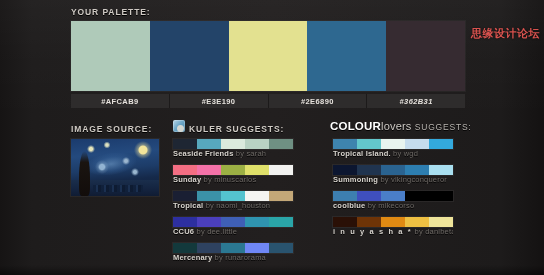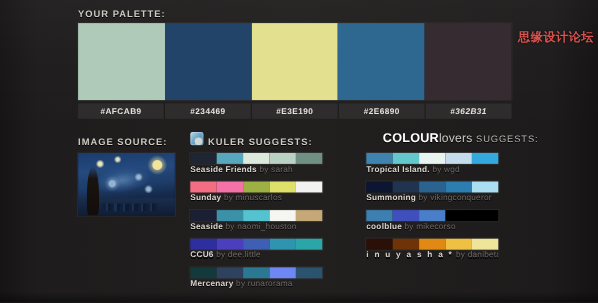--- a/index.html
+++ b/index.html
@@ -90,21 +90,21 @@
     box-shadow: inset 0 0 0 1px rgba(255,255,255,0.25);
     overflow: hidden;
   }
   #kuler-icon .blob {
     position: absolute; right: 1px; bottom: 0px;
     width: 7px; height: 7px; border-radius: 50%;
     background: #e8e2d6;
     opacity: .85;
   }
   #colourlovers-label {
-    position: absolute; left: 348px; top: 120px;
+    position: absolute; left: 330px; top: 120px;
     color: #d8d4cf;
     font-size: 11px;
     letter-spacing: 0.2px;
     white-space: nowrap;
     text-shadow: 0 1px 0 #000;
   }
   #colourlovers-label .strong { font-weight: bold; color: #ffffff; font-size: 11.5px; }
   #colourlovers-label .light  { font-weight: normal; color: #cdc9c4; }
   #colourlovers-label .sug    { font-size: 8.5px; letter-spacing: .8px; color: #b7b3ae; }
 
@@ -220,21 +220,20 @@
   <div class="lbl" id="your-palette-label">YOUR PALETTE:</div>
   <div id="palette-strip">
       <div class="sw" style="background: rgb(175, 202, 185);"></div>
       <div class="sw" style="background: rgb(35, 68, 105);"></div>
       <div class="sw" style="background: rgb(227, 225, 144);"></div>
       <div class="sw" style="background: rgb(46, 104, 144);"></div>
       <div class="sw" style="background: rgb(54, 43, 49);"></div>
     </div>
   <div id="hex-row">
       <div class="hexcell">#AFCAB9</div>
-      <div class="hexcell">#234469</div>
       <div class="hexcell">#E3E190</div>
       <div class="hexcell">#2E6890</div>
       <div class="hexcell">#362B31</div>
     </div>
 
   <div class="lbl" id="image-source-label">IMAGE SOURCE:</div>
   <div id="image-source-thumb">
     <div class="starry"></div>
     <div class="swirl"></div>
     <div class="hills"></div>
@@ -268,21 +267,21 @@
         <div class="sugg-name"><span>Sunday</span><span class="by"> by </span><span class="author">minuscarlos</span></div>
       </div>
       <div class="sugg-item">
         <div class="sugg-strip">
           <div class="sw" style="background: rgb(26, 31, 51);"></div>
           <div class="sw" style="background: rgb(59, 146, 168);"></div>
           <div class="sw" style="background: rgb(84, 195, 207);"></div>
           <div class="sw" style="background: rgb(245, 245, 242);"></div>
           <div class="sw" style="background: rgb(196, 168, 120);"></div>
         </div>
-        <div class="sugg-name"><span>Seaside</span><span class="by"> by </span><span class="author">naomi_houston</span></div>
+        <div class="sugg-name"><span>Tropical</span><span class="by"> by </span><span class="author">naomi_houston</span></div>
       </div>
       <div class="sugg-item">
         <div class="sugg-strip">
           <div class="sw" style="background: rgb(45, 47, 160);"></div>
           <div class="sw" style="background: rgb(75, 63, 189);"></div>
           <div class="sw" style="background: rgb(63, 95, 181);"></div>
           <div class="sw" style="background: rgb(47, 148, 176);"></div>
           <div class="sw" style="background: rgb(42, 165, 168);"></div>
         </div>
         <div class="sugg-name"><span>CCU6</span><span class="by"> by </span><span class="author">dee.little</span></div>

